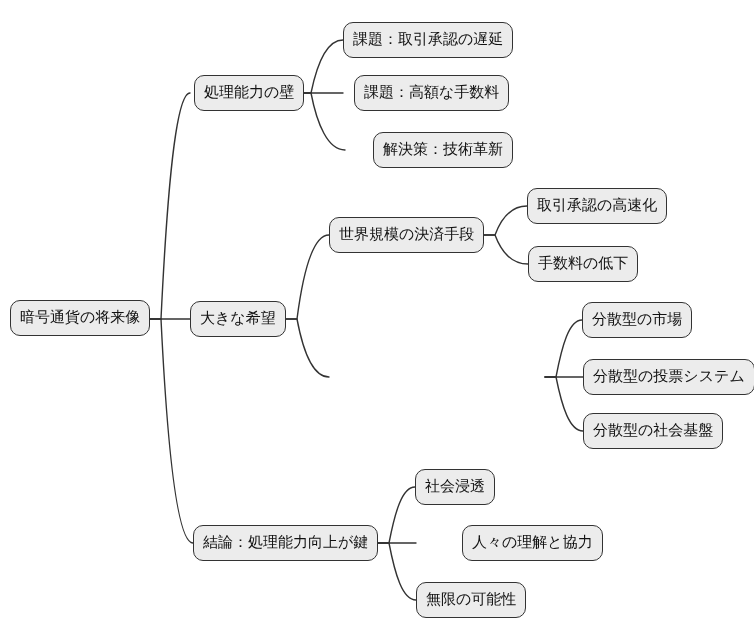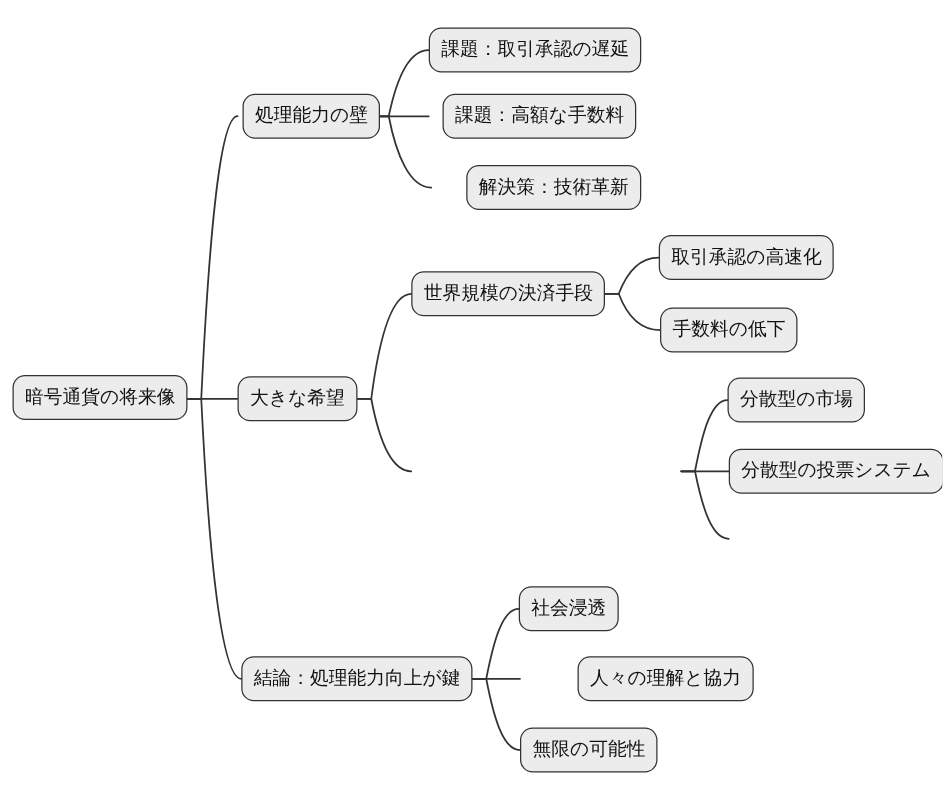--- a/index.html
+++ b/index.html
@@ -91,18 +91,19 @@
   <div class="node p-b1c1">課題：取引承認の遅延</div>
   <div class="node p-b1c2">課題：高額な手数料</div>
   <div class="node p-b1c3">解決策：技術革新</div>
 
   <div class="node p-b2">大きな希望</div>
   <div class="node p-b2c1a">取引承認の高速化</div>
   <div class="node p-b2c1">世界規模の決済手段</div>
   <div class="node p-b2c1b">手数料の低下</div>
   <div class="node p-b2c2a">分散型の市場</div>
   <div class="node p-b2c2b">分散型の投票システム</div>
+  <div class="node p-b2c2c">分散型の社会基盤</div>
 
   <div class="node p-b3">結論：処理能力向上が鍵</div>
   <div class="node p-b3c1">社会浸透</div>
   <div class="node p-b3c2">人々の理解と協力</div>
   <div class="node p-b3c3">無限の可能性</div>
 </div>
 
 </body></html>

